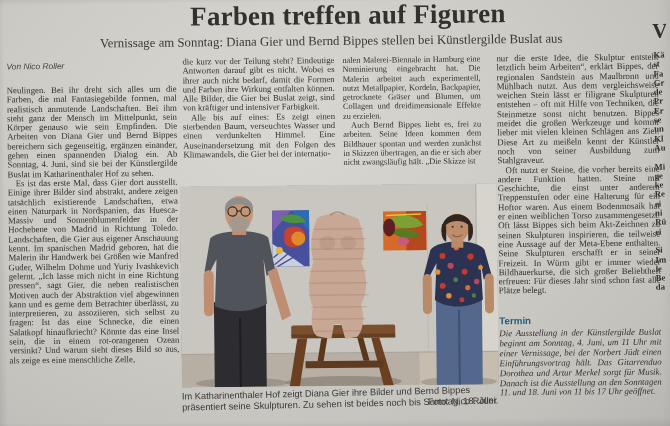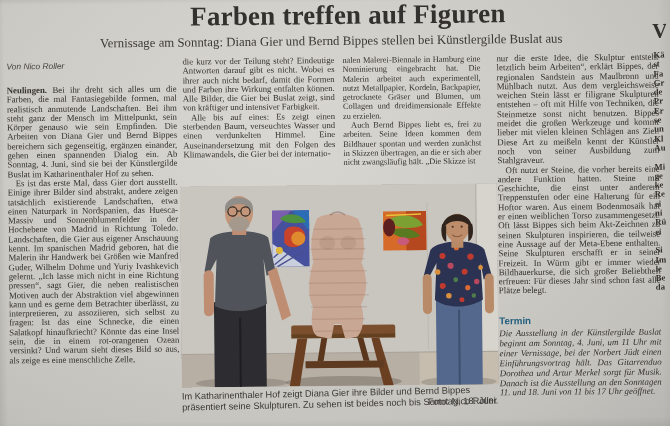--- a/index.html
+++ b/index.html
@@ -19,21 +19,21 @@
   .headline{left:112px;top:12px;width:500px;text-align:center;
     font-size:27px;font-weight:bold;letter-spacing:.2px;color:#33312d;}
   .subhead{left:55px;top:46px;width:580px;text-align:center;
     font-size:12.8px;color:#3b3935;}
   .byline{left:20px;top:70px;width:170px;font-family:"Liberation Sans",sans-serif;
     font-style:italic;font-size:8.4px;color:#45433f;}
   .bodycol{color:#34322e;text-align:justify;line-height:9.3px;
     -webkit-hyphens:auto;hyphens:auto;}
   .bodycol p{margin:0;}
   .bodycol p + p{text-indent:8px;}
-  .lead{font-weight:bold;}
+  .lead{font-weight:normal;}
   .col1{left:20px;top:95px;width:170px;height:330px;font-size:8.8px;}
   .col2{left:196px;top:68px;width:152px;height:126px;font-size:8.7px;}
   .col3{left:356px;top:68px;width:138px;height:126px;font-size:8.35px;}
   .col4{left:510px;top:68px;width:162px;height:258px;font-size:8.9px;}
   .photo{left:192px;top:197px;width:317px;height:201px;
     box-shadow:inset 0 0 14px rgba(40,38,34,.25);}
   .photo svg{display:block;}
   .caption{left:192px;top:400px;width:317px;transform:rotate(-0.7deg);
     font-family:"Liberation Sans",sans-serif;font-size:9.3px;line-height:10.6px;
     color:#3a3835;}

